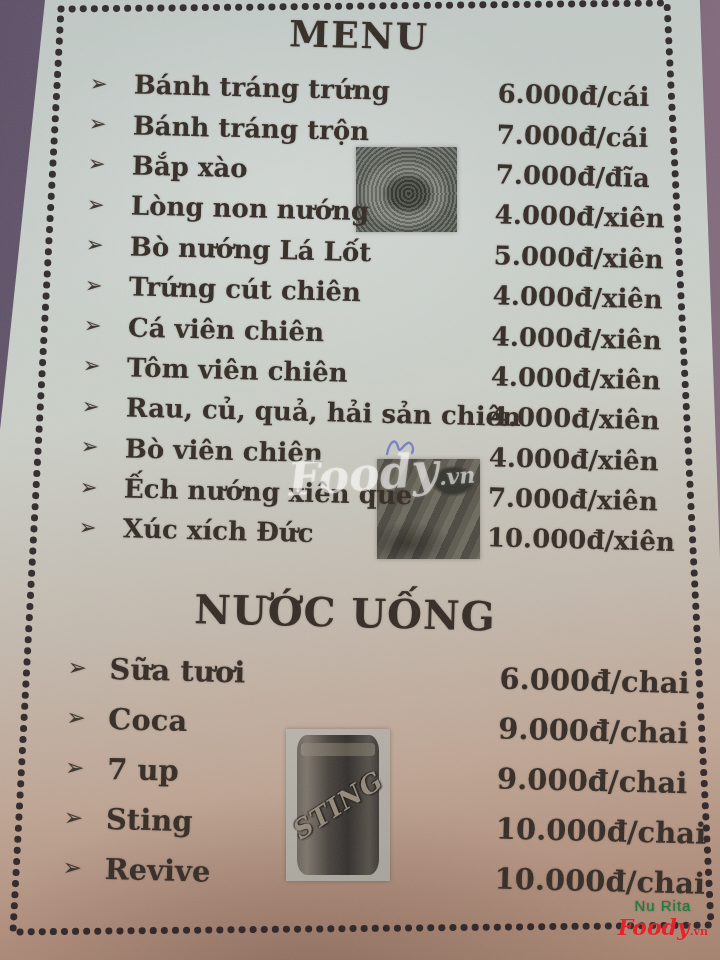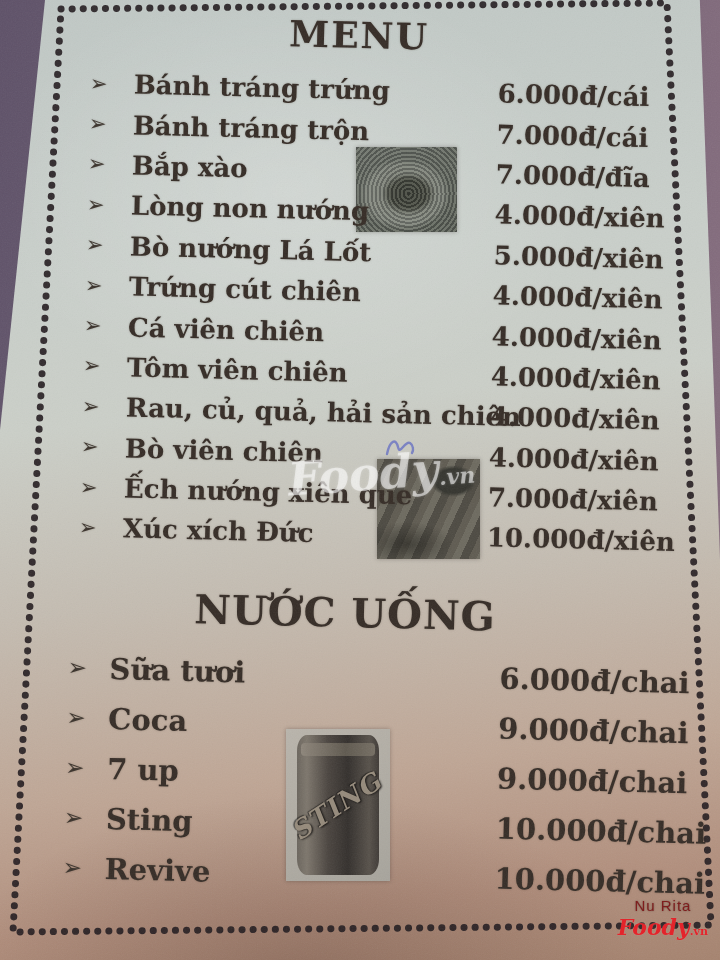--- a/index.html
+++ b/index.html
@@ -83,21 +83,21 @@
   
   .ink-mark{position:absolute;left:384px;top:434px;z-index:12;opacity:.6;filter:blur(.5px);}
   .watermark{
     position:absolute;left:288px;top:446px;z-index:20;transform:rotate(-4deg);
     color:rgba(255,255,255,.55);font-style:italic;font-weight:bold;font-size:46px;
     text-shadow:0 0 3px rgba(255,255,255,.25);white-space:nowrap;
   }
   .watermark .suffix{font-size:22px;}
   .grain{position:absolute;inset:0;z-index:30;pointer-events:none;opacity:.08;}
   .credit{position:absolute;right:12px;top:898px;z-index:40;text-align:center;line-height:1.1;}
-  .credit-name{color:#7f1d1d;font-family:"Liberation Sans","DejaVu Sans",sans-serif;font-size:15px;letter-spacing:1px;text-shadow:0 0 2px rgba(0,0,0,.4);}
+  .credit-name{color:#15803d;font-family:"Liberation Sans","DejaVu Sans",sans-serif;font-size:15px;letter-spacing:1px;text-shadow:0 0 2px rgba(0,0,0,.4);}
   .credit-logo{color:#e3242b;font-style:italic;font-weight:bold;font-size:22px;text-shadow:0 0 1px rgba(255,255,255,.25);}
   .credit-logo .suffix{font-size:11px;font-style:normal;}
 </style>
 </head>
 <body>
 
 <div class="scene">
 
   <div class="paper"></div>
 

